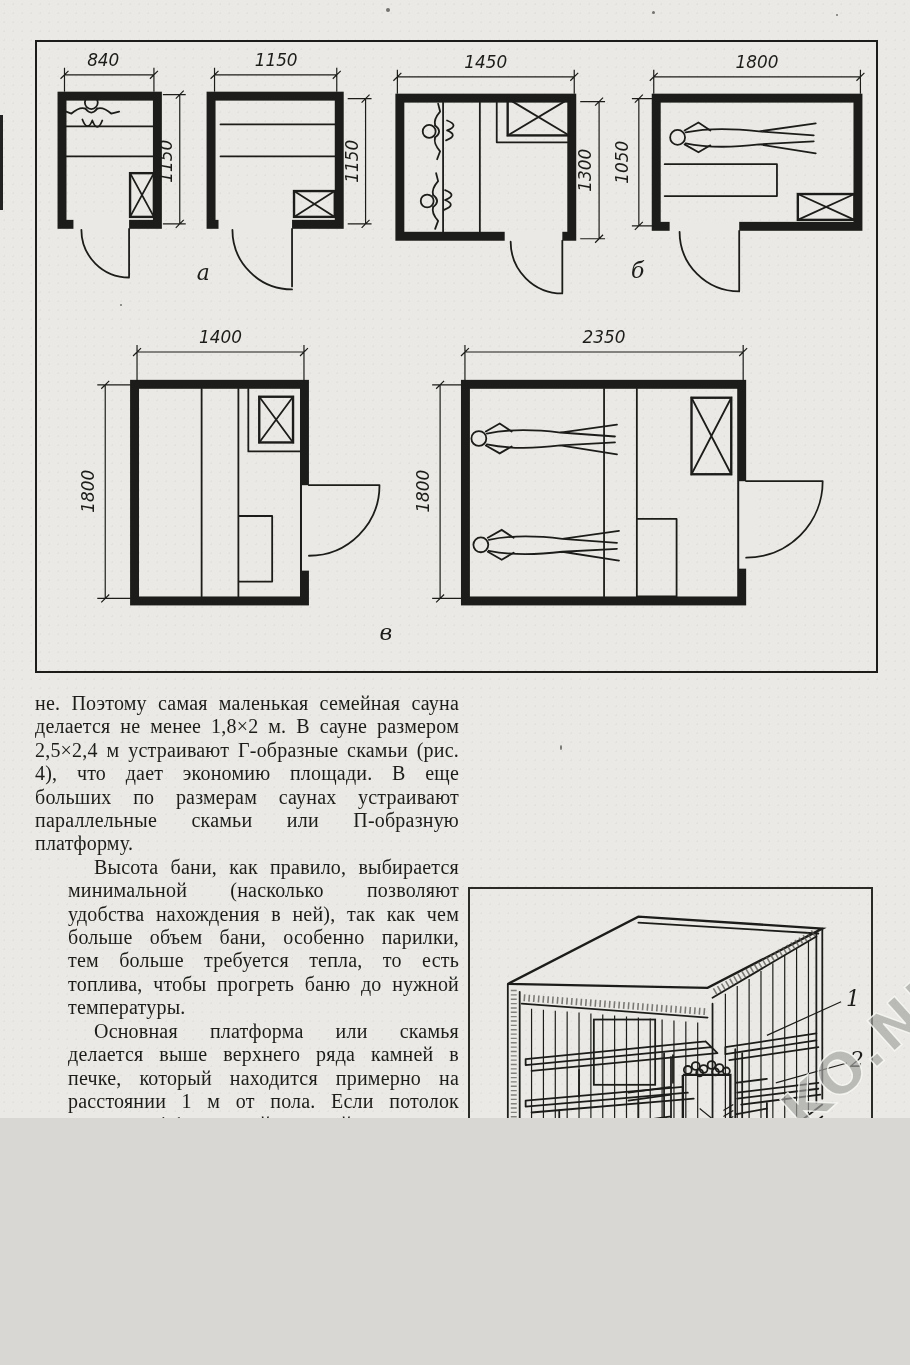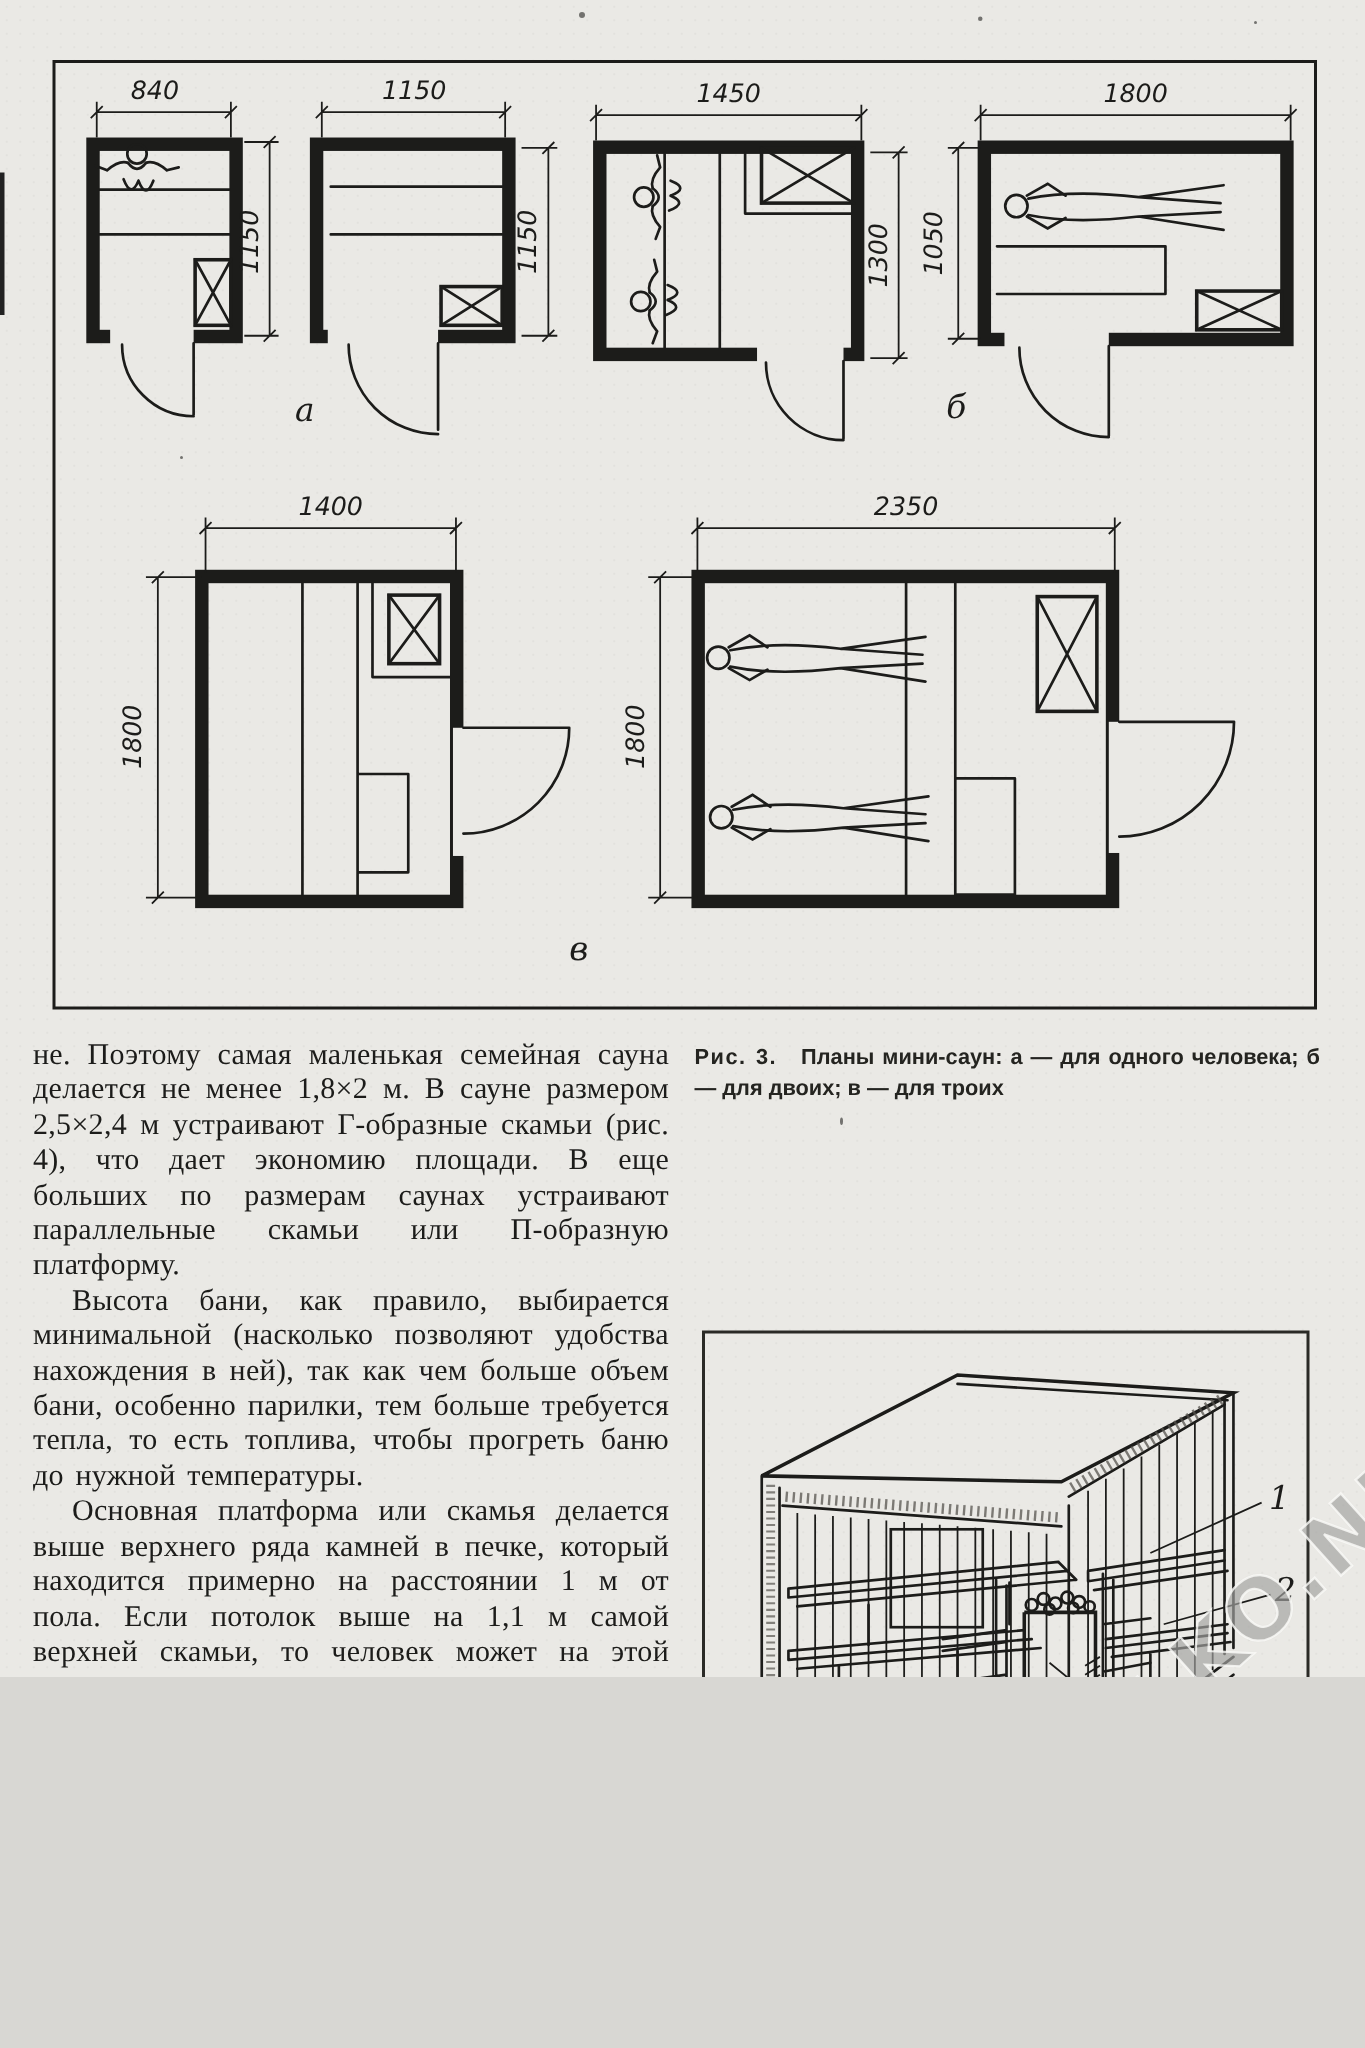--- a/index.html
+++ b/index.html
@@ -24,26 +24,26 @@
   .t2{stroke:var(--ink);stroke-width:2.4;fill:none;}
   .d{stroke:var(--ink);stroke-width:1.2;fill:none;}
   .gap{fill:var(--paper);stroke:none;}
   text.dim{font:italic 17px "DejaVu Sans", sans-serif; fill:var(--ink);}
   text.plan-label{font:italic 22px "DejaVu Serif", serif; fill:var(--ink);}
   text.part{font:italic 22px "DejaVu Serif", serif; fill:var(--ink);}
   .ins{stroke:#55534e;stroke-width:7;stroke-dasharray:1.6 3.2;fill:none;opacity:.75;}
   .ins2{stroke:#55534e;stroke-width:6;stroke-dasharray:1.4 3;fill:none;opacity:.7;}
   
   #bodycol{
-    position:absolute; left:22px; top:692px; width:424px;
+    position:absolute; left:35px; top:692px; width:424px;
     font-size:20px; line-height:23.4px; text-align:justify;
     word-spacing:2.5px; letter-spacing:.2px;
   }
   #bodycol p{margin:0;}
-  #bodycol p.indent{text-indent:26px;}
+  #bodycol p.indent{text-indent:26px;margin-left:33px;}
   .caption{
     position:absolute; left:463px; width:417px;
     font-family:"Liberation Sans", sans-serif; font-weight:bold;
     font-size:14.5px; line-height:20.5px; text-align:justify; color:#242420;
   }
   #fig3cap{top:695px;}
   #fig4cap{top:1268px;}
   .cap-label{margin-right:16px; letter-spacing:1px;}
   
   #fig4{
@@ -201,23 +201,20 @@
       <text class="plan-label" x="344" y="602">в</text>
     </svg>
   </div>
 
   <div id="bodycol">
     <p>не. Поэтому самая маленькая семейная сауна делается не менее 1,8×2 м. В сауне размером 2,5×2,4 м устраивают Г-образные скамьи (рис. 4), что дает экономию площади. В еще больших по размерам саунах устраивают параллельные скамьи или П-образную платформу.</p>
     <p class="indent">Высота бани, как правило, выбирается минимальной (насколько позволяют удобства нахождения в ней), так как чем больше объем бани, особенно парилки, тем больше требуется тепла, то есть топлива, чтобы прогреть баню до нужной температуры.</p>
     <p class="indent">Основная платформа или скамья делается выше верхнего ряда камней в печке, который находится примерно на расстоянии 1 м от пола. Если потолок выше на 1,1 м самой верхней скамьи, то человек может на этой скамье сесть и пользоваться веником в условиях полного комфорта. Таким образом, высота семейной бани средних размеров — не менее 2,1 м.</p>
   </div>
 
-  <div class="caption" id="fig3cap">
-    <span class="cap-label">Рис. 3.</span><span>Планы мини-саун: а — для одного человека; б — для двоих; в — для троих</span>
-  </div>
 
   <div id="fig4">
     <svg viewBox="0 0 405 360">
       <g>
 
         <polygon class="t2" points="38,96 170,28 356,40 240,100" fill="none"></polygon>
         <path class="t" d="M170 34 L352 45"></path>
 
         <path class="t" d="M38 96 V288 M50 104 V296"></path>
         <path class="ins2" d="M44 102 V290"></path>

